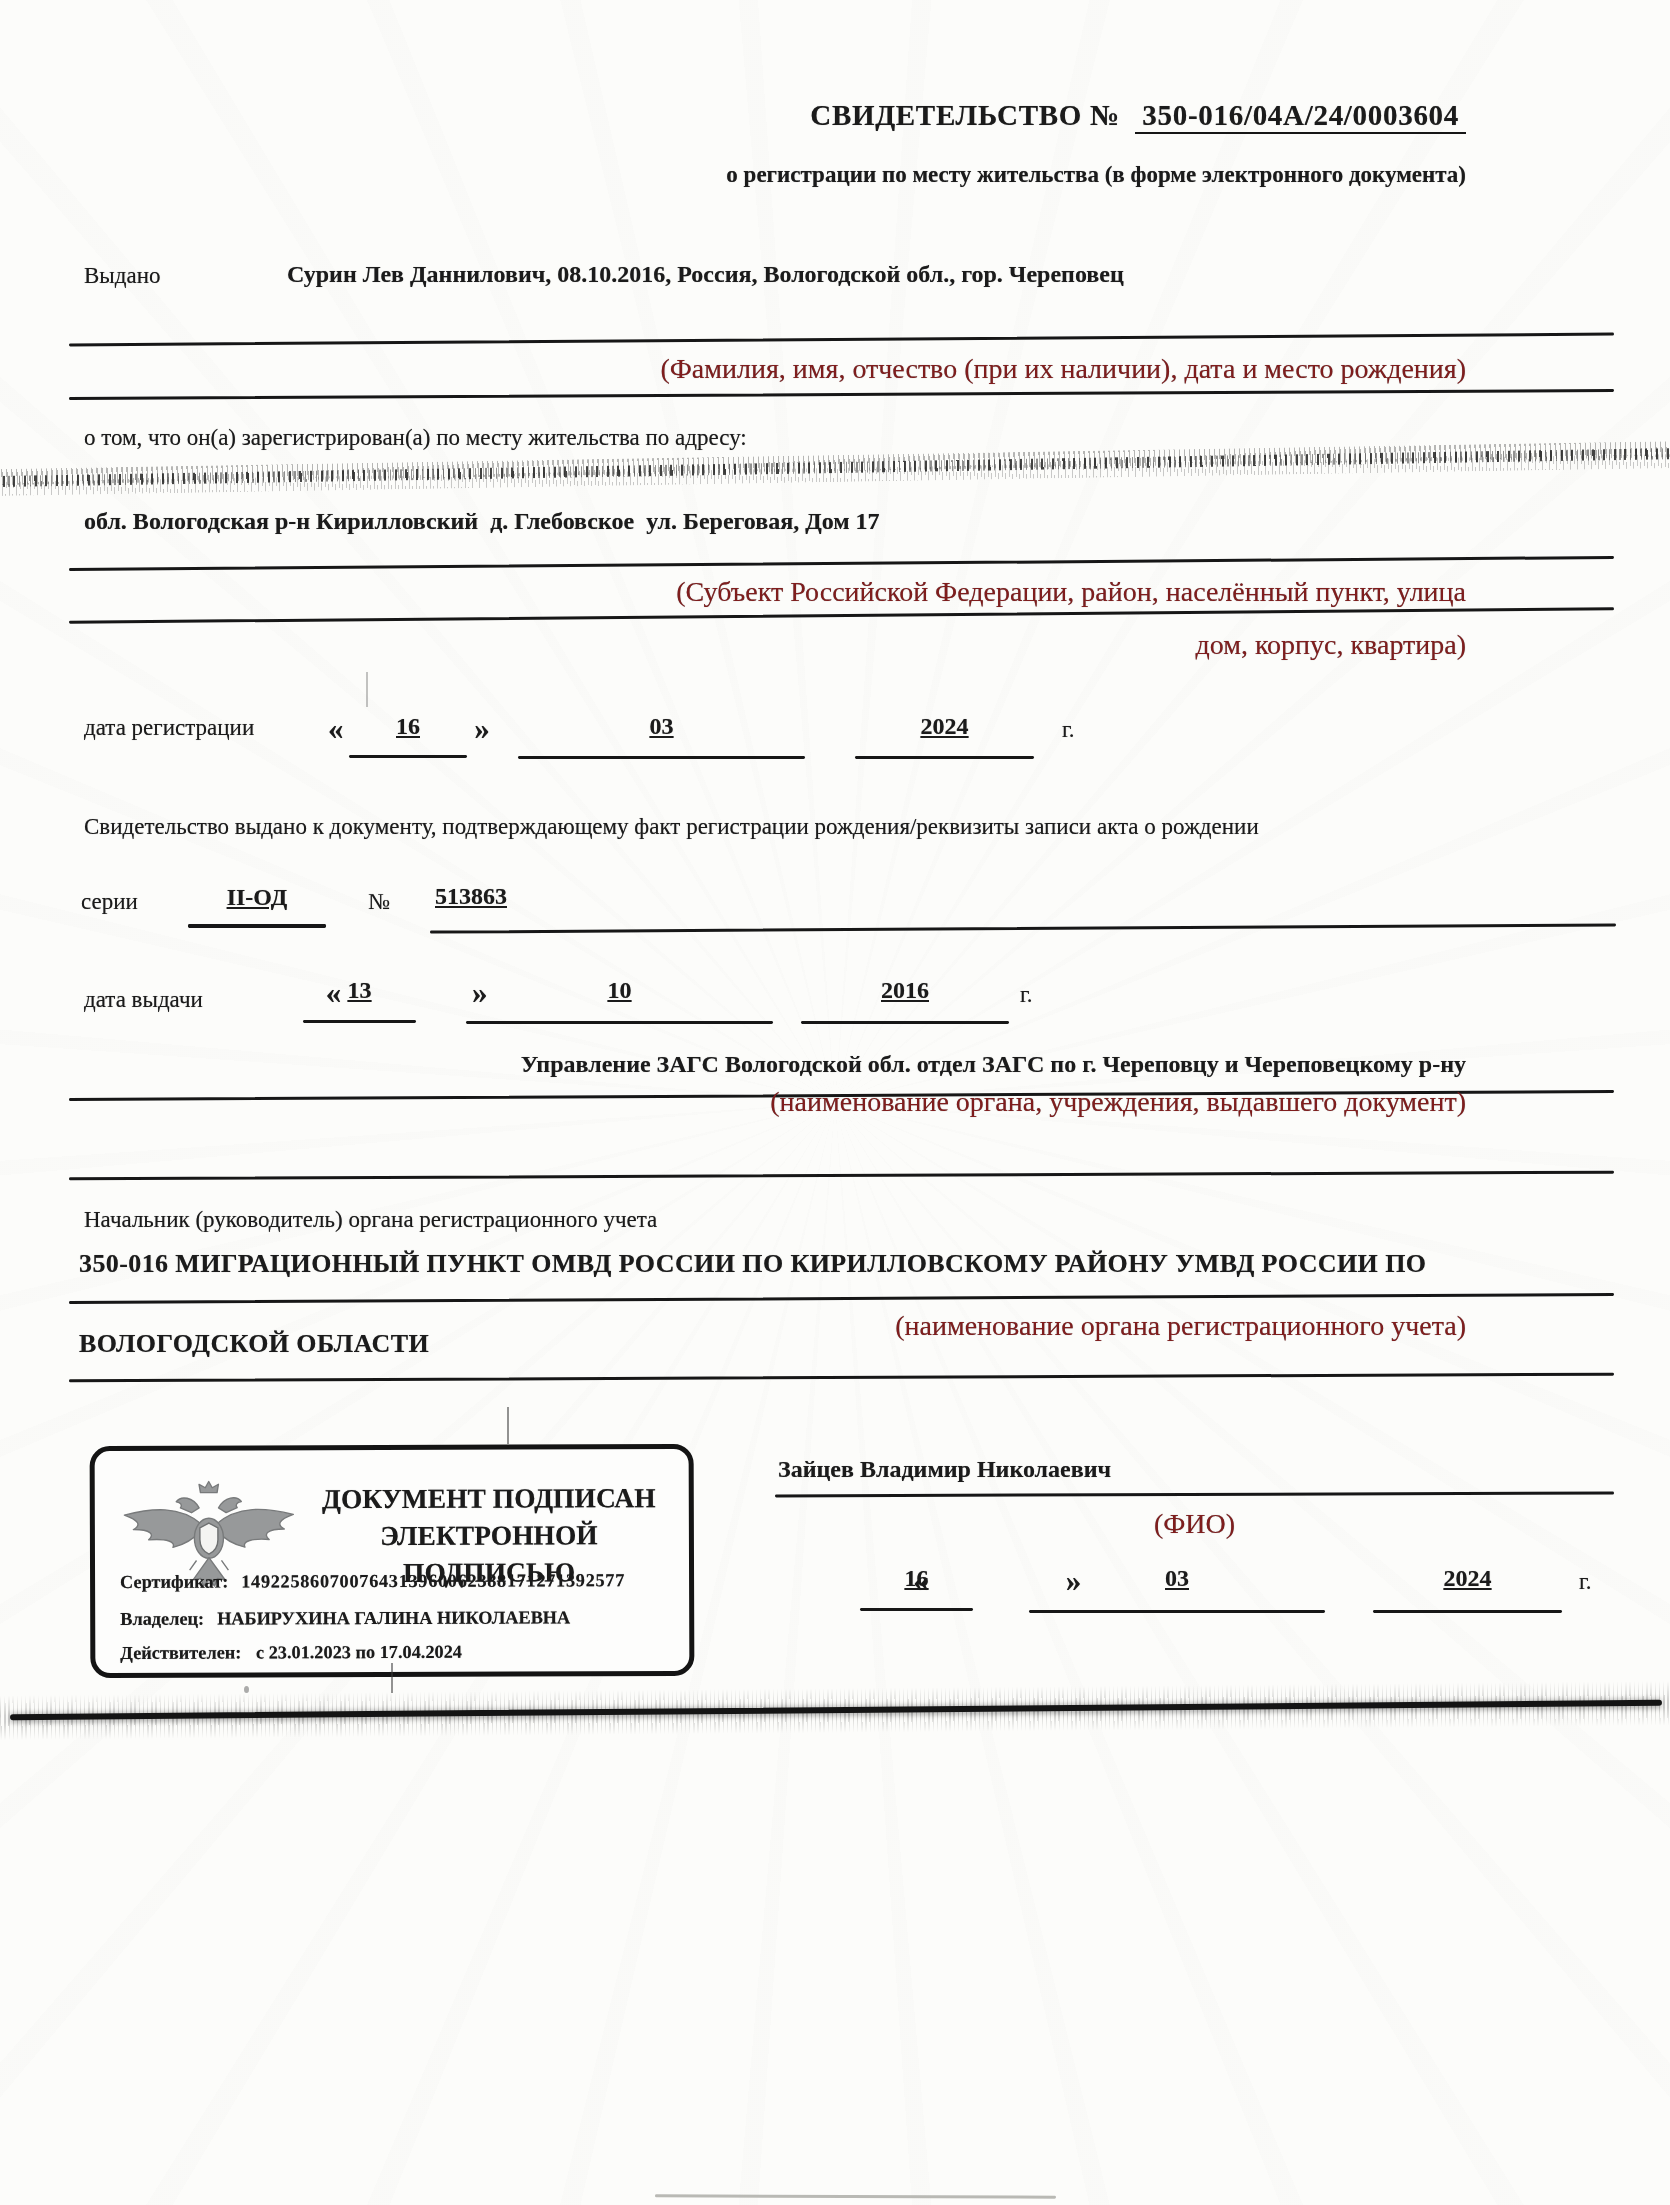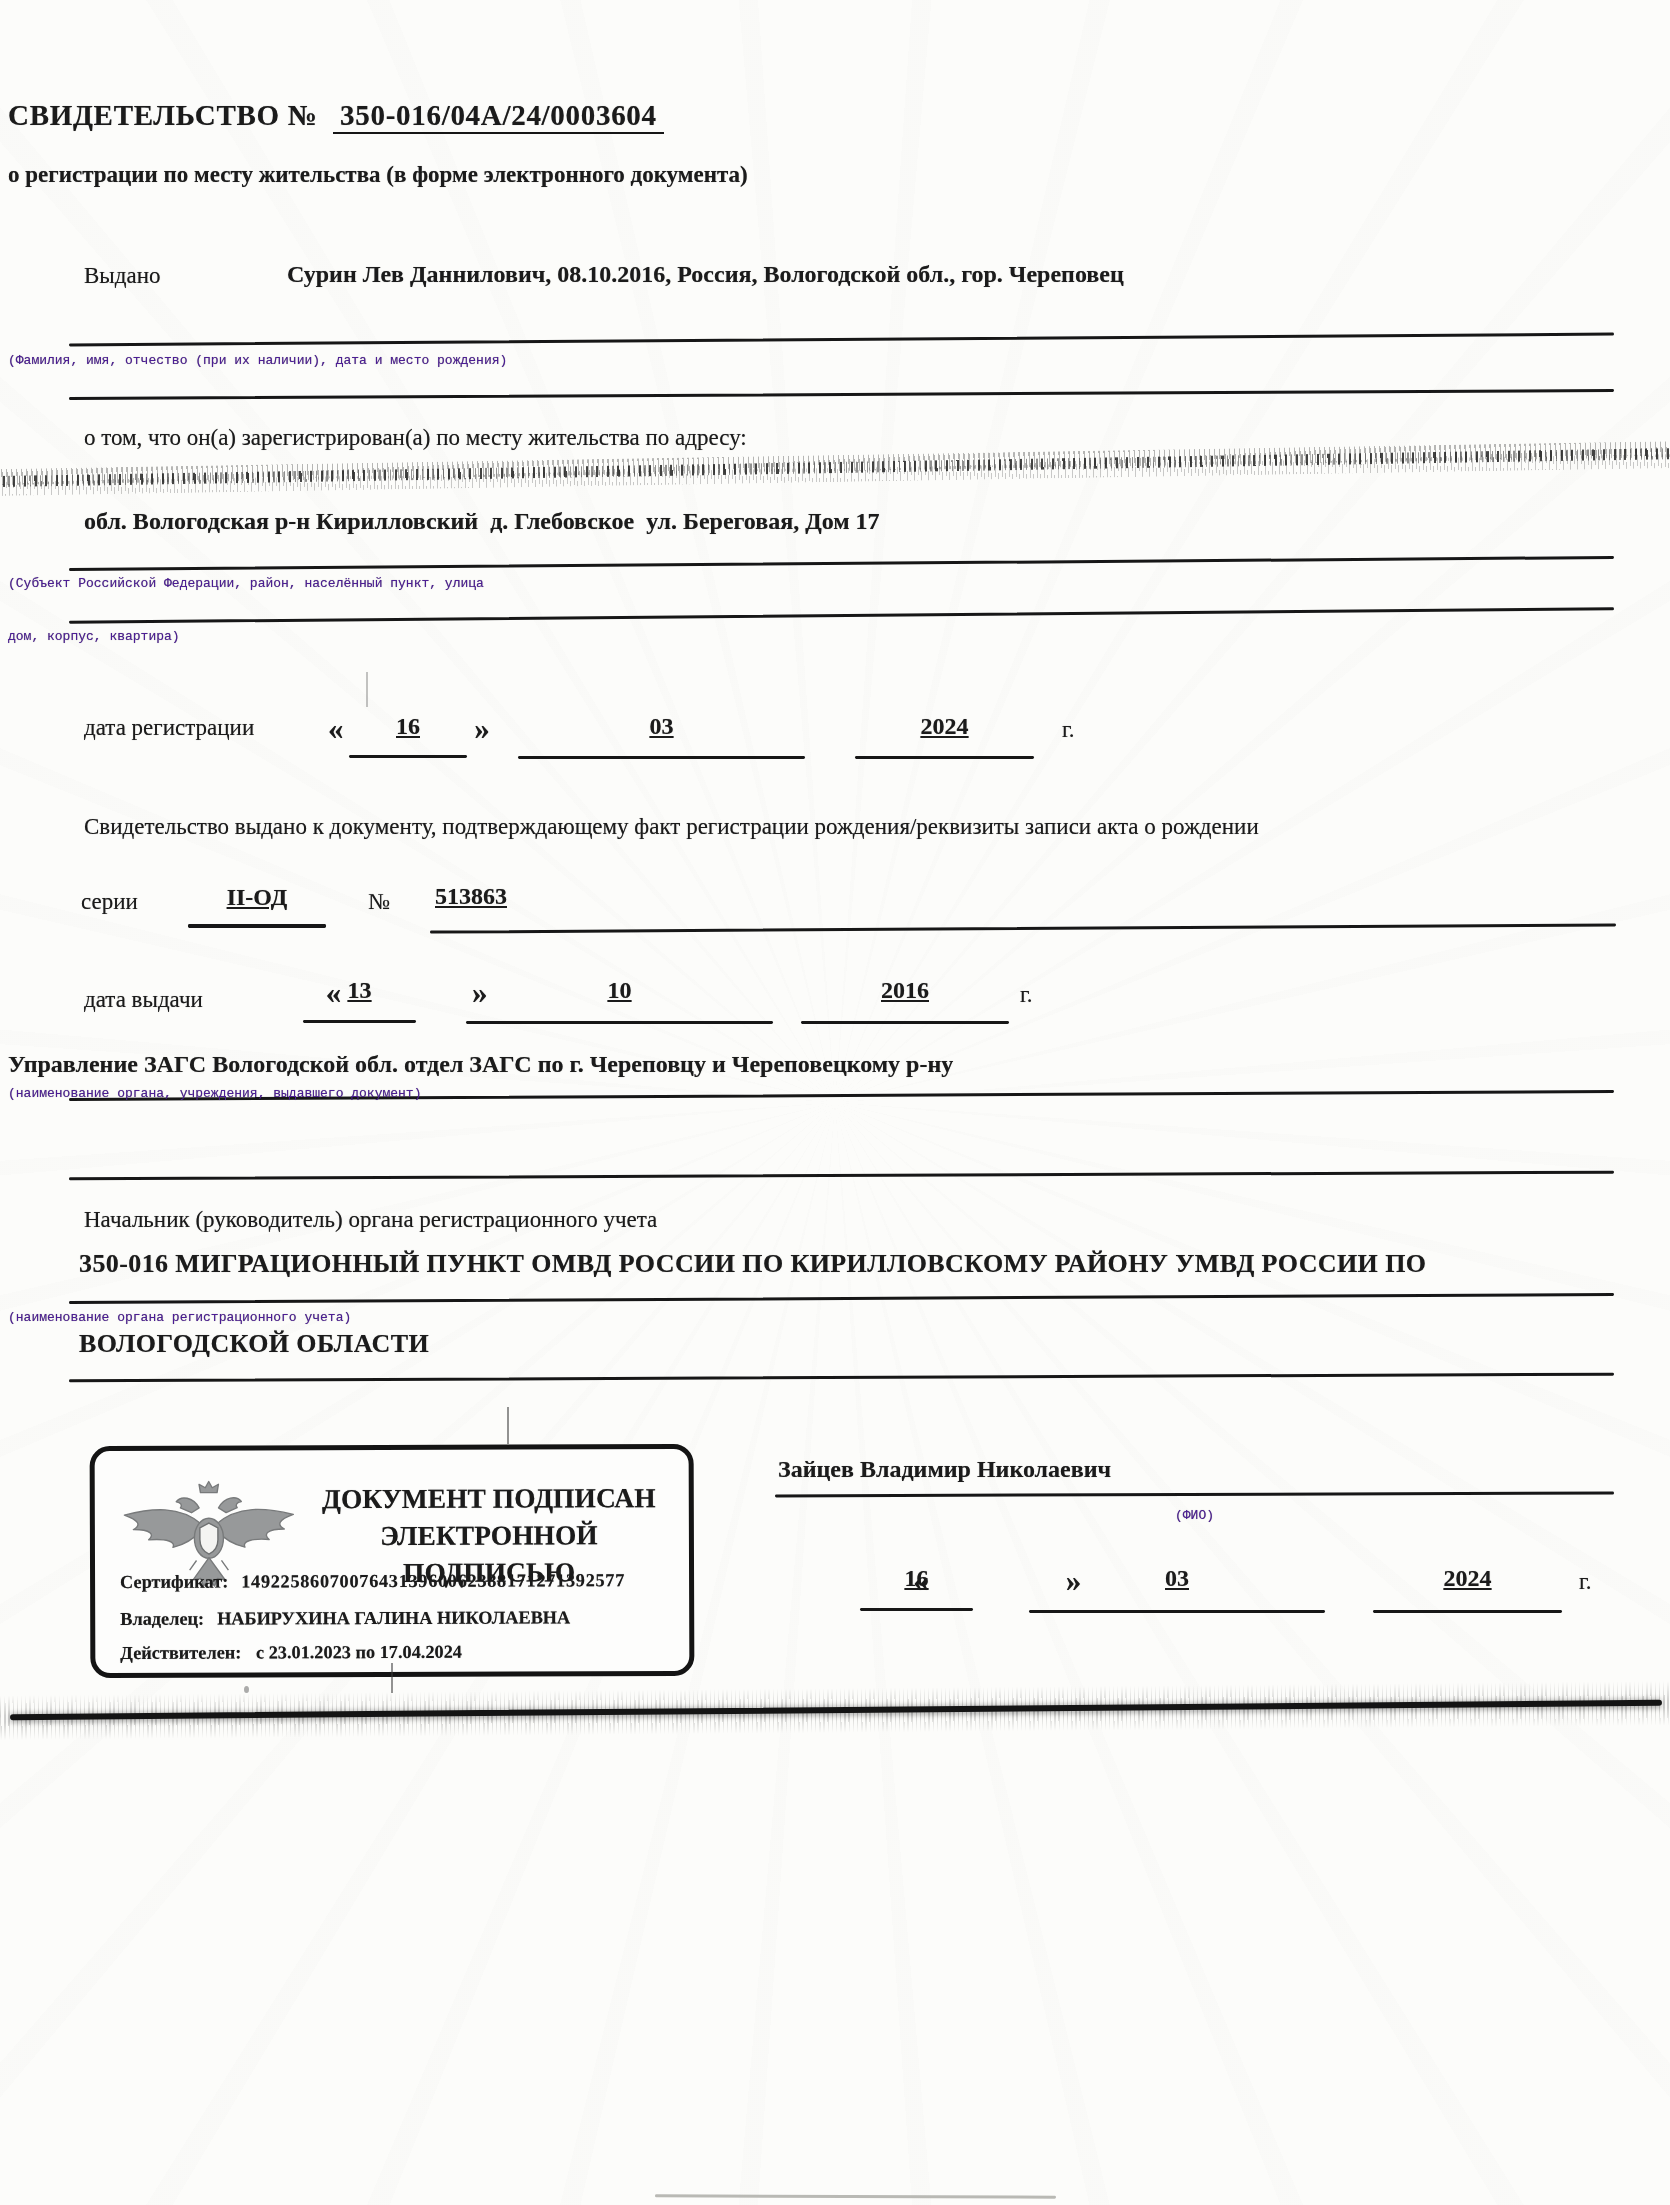--- a/index.html
+++ b/index.html
@@ -4,25 +4,25 @@
 <style>
   html,body{margin:0;padding:0;background:#d9d9d9;}
   .page{
     position:relative;width:1670px;height:2205px;background:#fcfcfa;
     font-family:"Liberation Serif","DejaVu Serif",serif;color:#1b1b1b;
     overflow:hidden;
   }
   .page *{box-sizing:border-box;}
   .abs{position:absolute;}
   .soft{text-shadow:0 0 0.7px rgba(25,25,25,.55);}
-  .center{left:0;width:1466px;text-align:left;padding-left:8px;}
+  .center{left:0;width:1466px;text-align:right;}
   .lbl{font-size:23px;}
   .val{font-weight:bold;font-size:24px;}
   .big{font-size:26px;font-weight:bold;letter-spacing:0.4px;}
-  .cap{font-size:13px;color:#4c1d95;font-family:Liberation Mono, monospace;}
+  .cap{font-size:28px;color:#7f1d1d;}
   .title{font-size:29px;font-weight:bold;letter-spacing:0.7px;}
   .subtitle{font-size:23px;font-weight:bold;}
   .undernum{border-bottom:2.8px solid #161616;padding:0 7px 1.4px 7px;}
   .rule{position:absolute;height:2.8px;background:#171717;border-radius:1.4px;}
   .rule.thick{height:3.5px;}
   .quote{font-size:31px;font-weight:bold;line-height:1;position:relative;top:-4.2px;}
   .dnum{font-size:24px;font-weight:bold;text-decoration:underline;}
   .dsuf{font-size:23px;}
   .dcell{position:absolute;text-align:center;}
   

